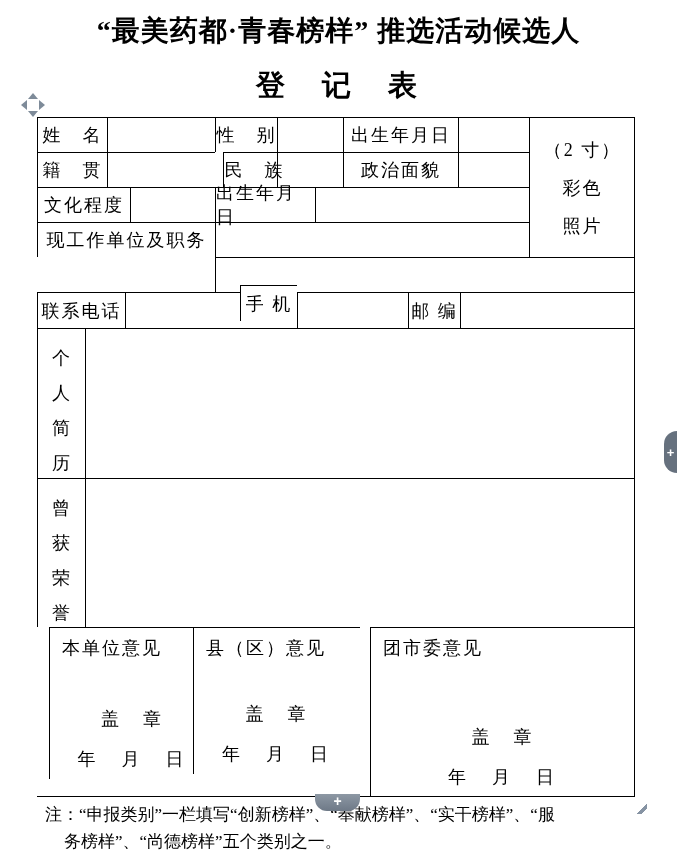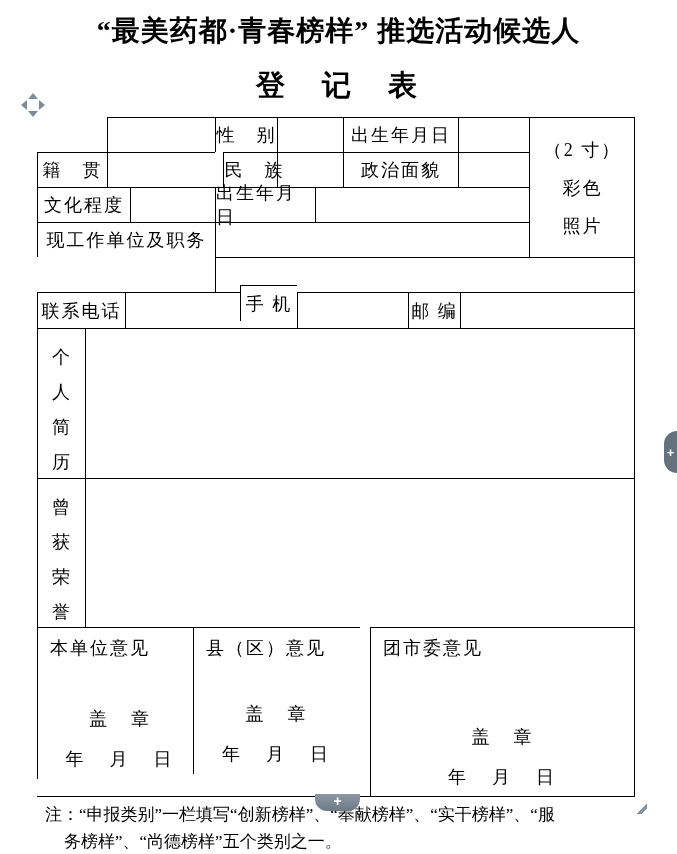--- a/index.html
+++ b/index.html
@@ -16,21 +16,21 @@
                 border-right:1px solid #000; border-bottom:1px solid #000; }
   .cell { position:absolute; border-left:1px solid #000; border-top:1px solid #000;
           display:flex; align-items:center; font-size:18px; letter-spacing:2px; }
   .lab { justify-content:center; }
   .val { justify-content:flex-start; cursor:text; }
 
   .photo-cell { flex-direction:column; justify-content:center; line-height:38px; letter-spacing:2px; }
 
   .vcell { justify-content:center; align-items:flex-start; padding-top:12px; }
   .vtext { display:inline-block; width:1.05em; line-height:35px; text-align:right;
-           word-break:break-all;font-family:Liberation Mono, monospace; }
+           word-break:break-all; }
 
   .op-cell { flex-direction:column; align-items:stretch; justify-content:flex-start; }
   .op-label { padding:8px 6px 0 12px; letter-spacing:2px; }
   .op-spacer { flex:1; }
   .op-seal { text-align:center; letter-spacing:3px; margin-bottom:16px; }
   .op-date { text-align:center; letter-spacing:4px; margin-bottom:8px; }
 
   .note { position:absolute; top:801px; left:0; width:677px; font-size:17px; line-height:27px; }
   .note .n1 { margin-left:45px; }
   .note .n2 { margin-left:64px; }
@@ -65,20 +65,21 @@
         <polygon points="13,1 18,7 8,7"></polygon>
         <polygon points="13,25 18,19 8,19"></polygon>
         <polygon points="1,13 7,8 7,18"></polygon>
         <polygon points="25,13 19,8 19,18"></polygon>
       </g>
     </svg>
   </div>
 
   <div class="form-table">
 
+    <div class="cell lab" style="left:0;top:0;width:70px;height:35px">姓　名</div>
     <div class="cell val" style="left:70px;top:0;width:108px;height:35px">
         <span></span>
       </div>
     <div class="cell lab" style="left:178px;top:0;width:62px;height:35px">性　别</div>
     <div class="cell val" style="left:240px;top:0;width:66px;height:35px">
         <span></span>
       </div>
     <div class="cell lab" style="left:306px;top:0;width:115px;height:35px">出生年月日</div>
     <div class="cell val" style="left:421px;top:0;width:71px;height:35px">
         <span></span>
@@ -141,21 +142,21 @@
         <span></span>
       </div>
 
     <div class="cell vcell" style="left:0;top:361px;width:48px;height:149px">
       <span class="vtext">曾获荣誉</span>
     </div>
     <div class="cell val" style="left:48px;top:361px;width:550px;height:149px;align-items:flex-start">
         <span></span>
       </div>
 
-    <div class="cell op-cell" style="left:0;top:510px;width:166px;height:152px">
+    <div class="cell op-cell" style="left:12px;top:510px;width:166px;height:152px">
       <div class="op-label">本单位意见</div>
       <div class="op-spacer"></div>
       <div class="op-seal">盖　章</div>
       <div class="op-date">年　月　日</div>
     </div>
     <div class="cell op-cell" style="left:156px;top:510px;width:167px;height:147px">
       <div class="op-label">县（区）意见</div>
       <div class="op-spacer"></div>
       <div class="op-seal">盖　章</div>
       <div class="op-date">年　月　日</div>

